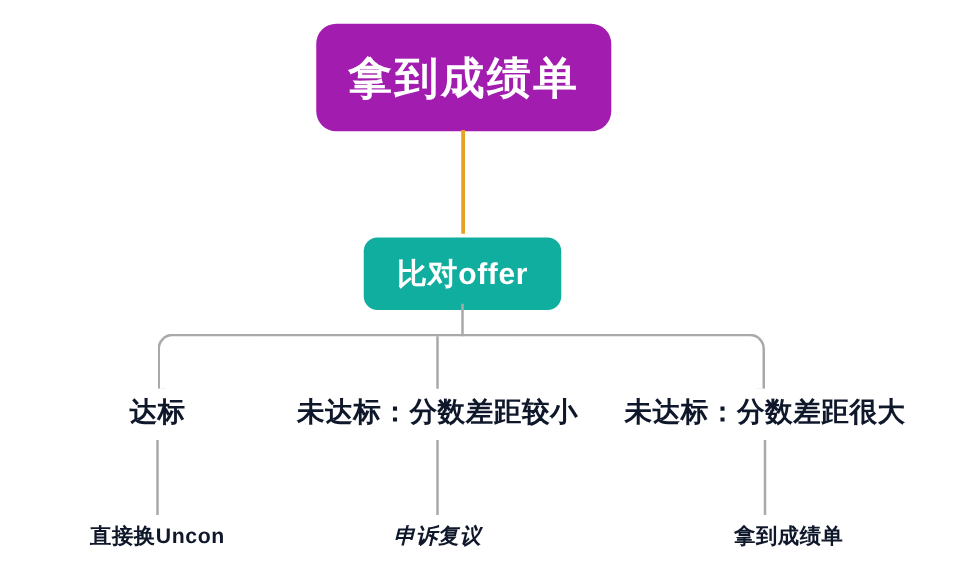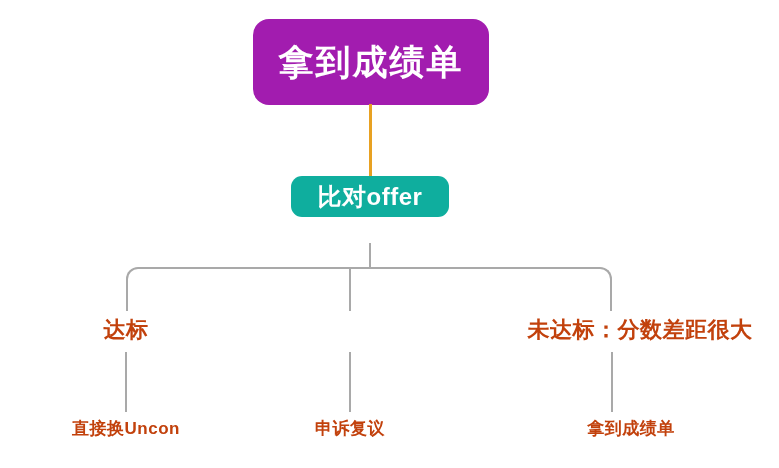--- a/index.html
+++ b/index.html
@@ -36,23 +36,23 @@
     top: 19px;
     width: 236px;
     height: 86px;
     background: #a21caf;
     border-radius: 16px;
     font-size: 35px;
     letter-spacing: 2px;
   }
   .node-compare {
     left: 291px;
-    top: 176px;
+    top: 190px;
     width: 158px;
-    height: 41px;
+    height: 58px;
     background: #0fae9e;
     border-radius: 11px;
     font-size: 24px;
     letter-spacing: 0.5px;
   }
 
   
   .conn {
     position: absolute;
   }
@@ -100,41 +100,41 @@
     background: #a9a9a9;
     top: 352px;
   }
   .drop-1 { left: 125px; }
   .drop-2 { left: 349px; }
   .drop-3 { left: 611px; }
 
   
   .label {
     position: absolute;
-    color: #c2410c;
+    color: #0f172a;
     font-weight: bold;
     white-space: nowrap;
     transform: translateX(-50%);
     user-select: none;
   }
   .label-mid {
     top: 315px;
     font-size: 22px;
     letter-spacing: 0.5px;
   }
   .label-leaf {
     top: 417px;
     font-size: 17px;
     letter-spacing: 0.5px;
   }
   .mid-1  { left: 126px; }
   .mid-2  { left: 350px; }
-  .mid-3  { left: 640px; }
+  .mid-3  { left: 612px; }
   .leaf-1 { left: 126px; }
-  .leaf-2 { left: 350px; }
+  .leaf-2 { left: 350px; font-style: italic; }
   .leaf-3 { left: 631px; }
 </style>
 </head>
 <body>
 
 <div id="canvas">
 
   <div class="node node-root">
     <span>拿到成绩单</span>
   </div>
@@ -144,20 +144,21 @@
   <div class="node node-compare">
     <span>比对offer</span>
   </div>
 
   <div class="conn conn-teal-stem"></div>
 
   <div class="conn conn-bracket"></div>
   <div class="conn conn-bracket-mid"></div>
 
   <div class="label label-mid mid-1">达标</div>
+  <div class="label label-mid mid-2">未达标：分数差距较小</div>
   <div class="label label-mid mid-3">未达标：分数差距很大</div>
 
   <div class="conn conn-drop drop-1"></div>
   <div class="conn conn-drop drop-2"></div>
   <div class="conn conn-drop drop-3"></div>
 
   <div class="label label-leaf leaf-1">直接换Uncon</div>
   <div class="label label-leaf leaf-2">申诉复议</div>
   <div class="label label-leaf leaf-3">拿到成绩单</div>
 

